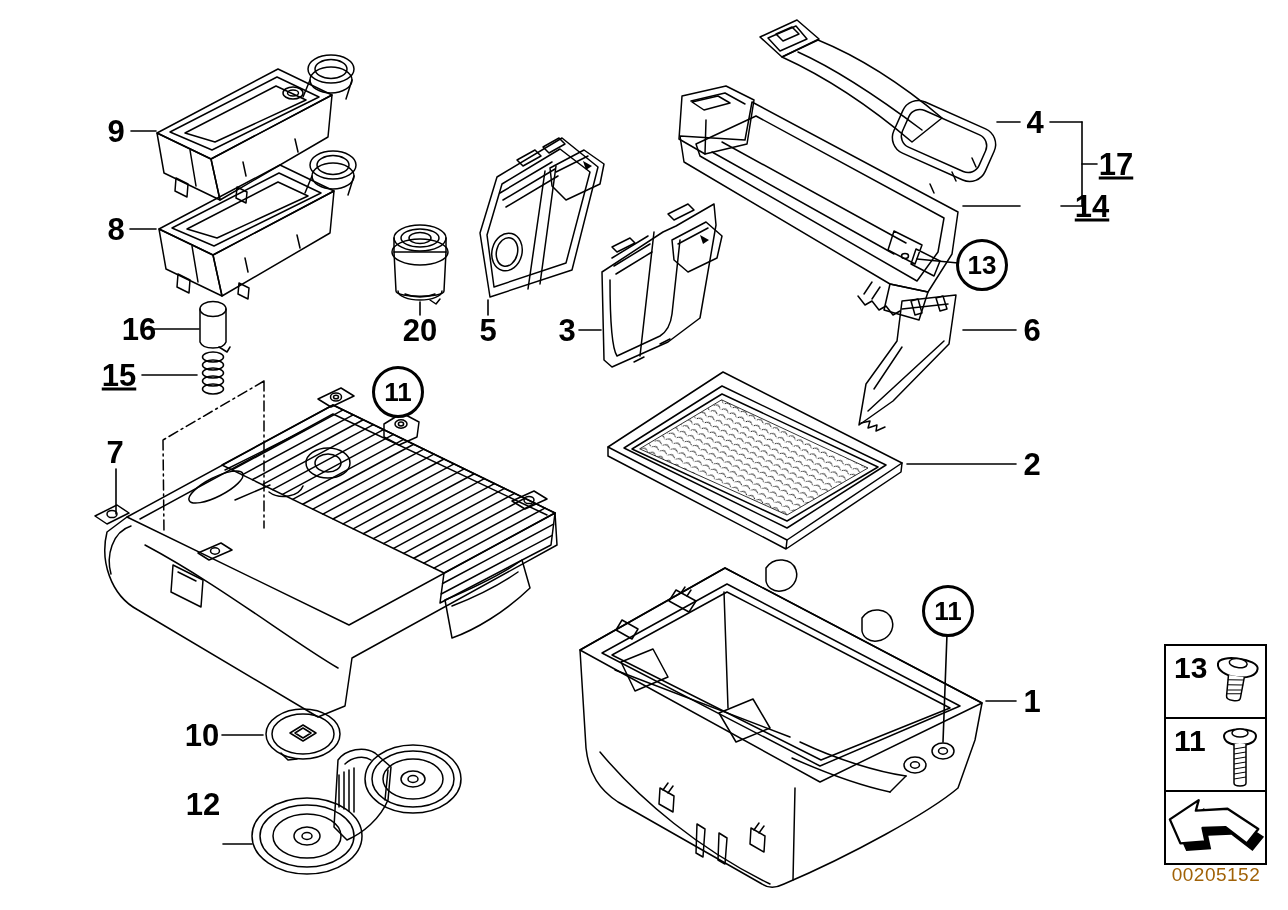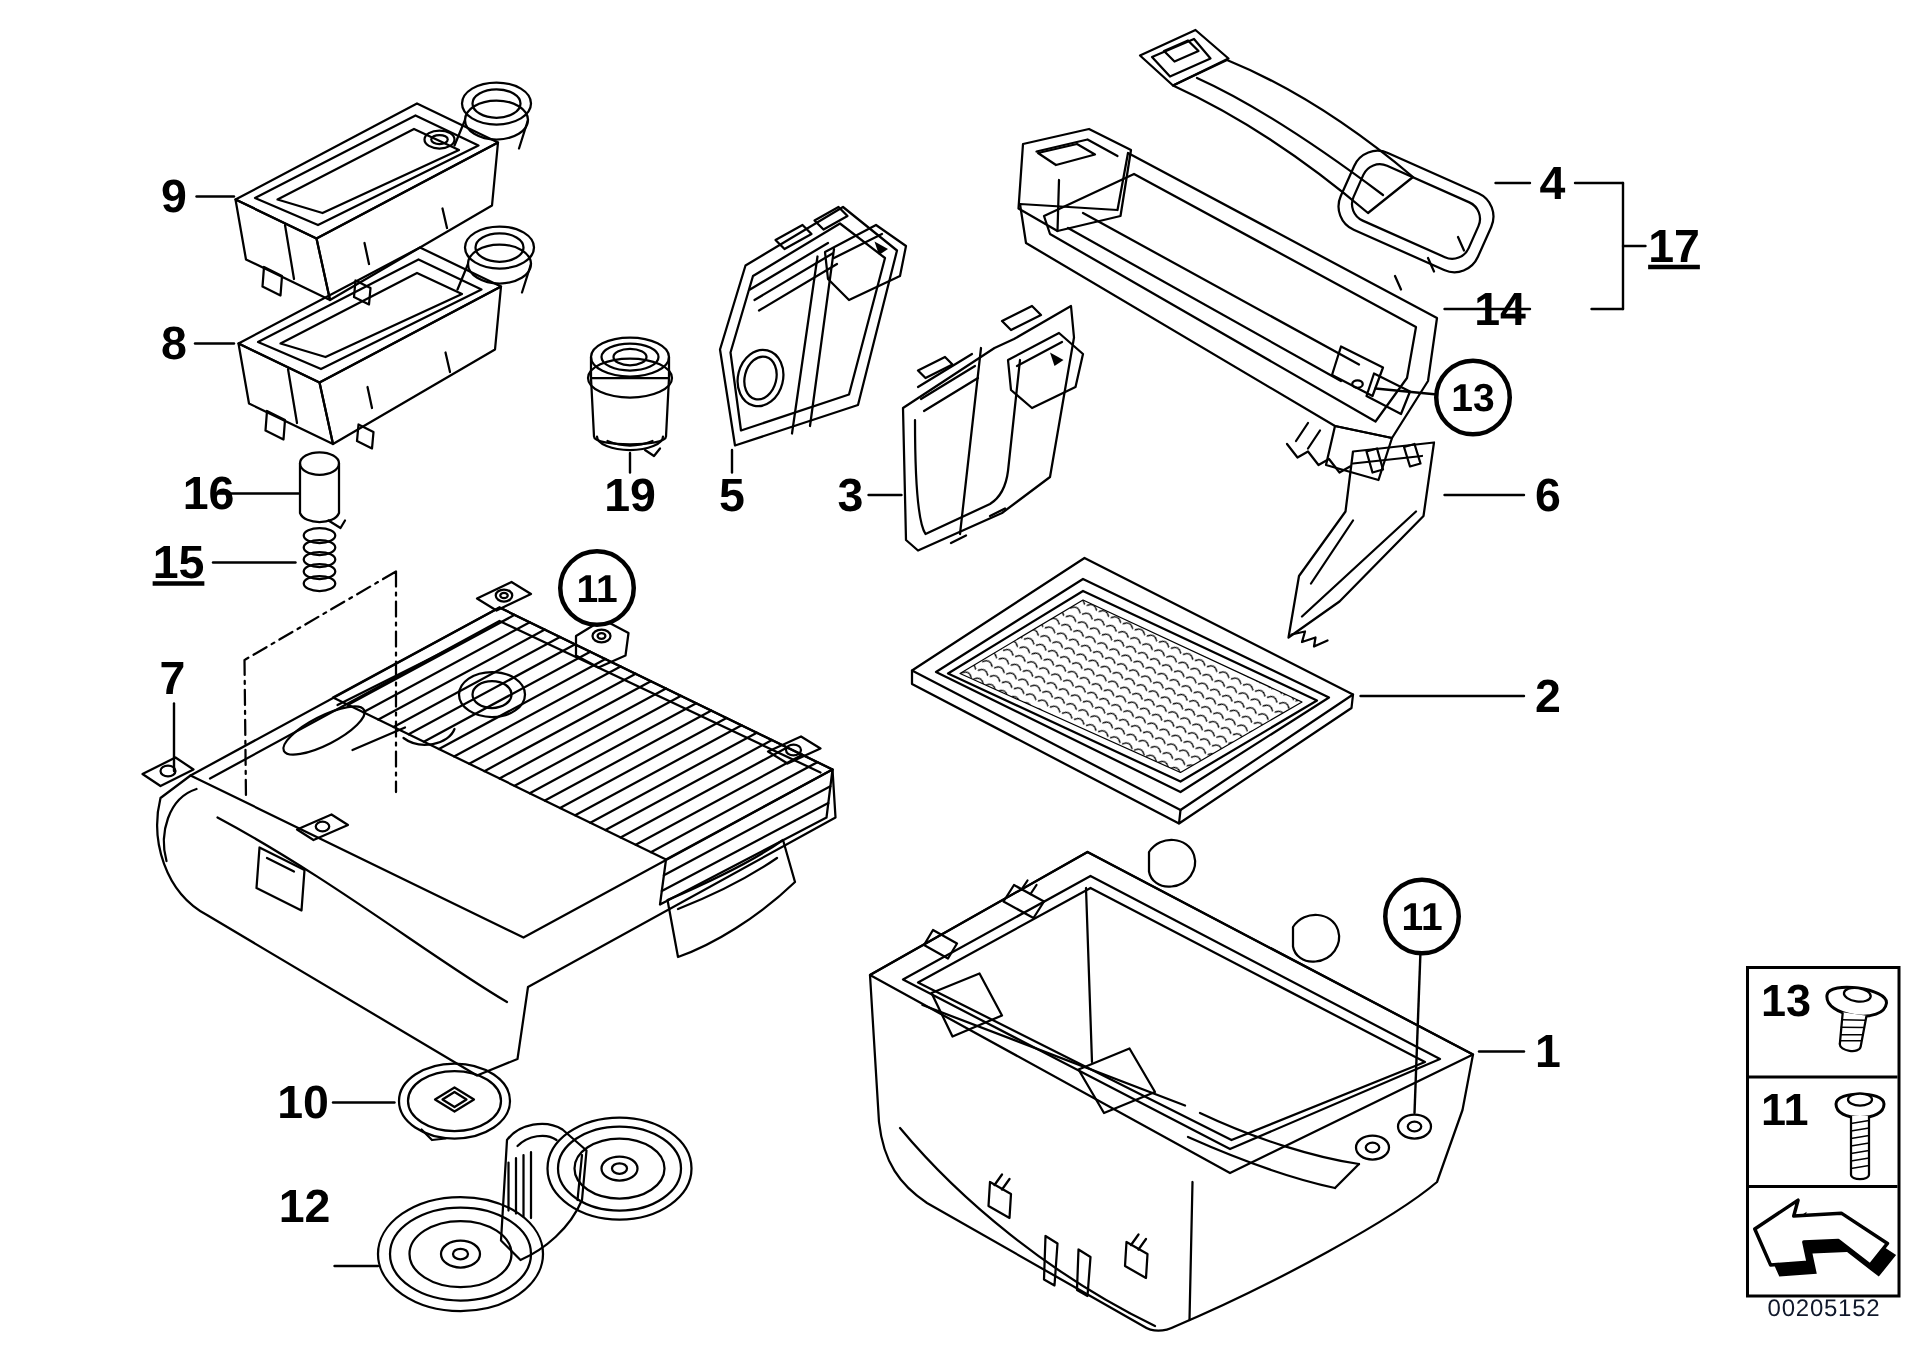--- a/index.html
+++ b/index.html
@@ -26,21 +26,21 @@
   .legend{position:absolute;left:1164px;top:644px;width:103px;height:221px;
           box-sizing:border-box;border:2px solid #000;display:flex;
           flex-direction:column;background:#fff;}
   .legend-cell{flex:1;position:relative;border-bottom:2px solid #000;}
   .legend-cell:last-child{border-bottom:none;}
   .legend-num{position:absolute;left:8px;top:5px;font-size:30px;font-weight:bold;}
   .legend-icon{position:absolute;right:5px;top:4px;}
   .legend-icon.tilt{transform:rotate(8deg);}
   .legend-arrow{position:absolute;left:50%;top:50%;transform:translate(-50%,-50%);}
   .diagram-code{position:absolute;left:1156px;top:864px;width:120px;
-          text-align:center;font-size:16px;letter-spacing:.5px;color:#0f172a;}
+          text-align:center;font-size:19px;letter-spacing:.5px;color:#a16207;}
 </style>
 </head>
 <body>
 
 <div class="stage">
 
   <svg class="art" width="1288" height="910" viewBox="0 0 1288 910">
     <defs>
       <pattern id="matp" width="9" height="6.5" patternUnits="userSpaceOnUse" patternTransform="rotate(27)">
         <path d="M1,4.5 Q4.5,0.5 8,4.5" style="fill:none;stroke:#000;stroke-width:0.9"></path>
@@ -303,27 +303,27 @@
       <polyline points="1082,122 1082,206"></polyline>
       <polyline points="1082,164 1097,164"></polyline>
     </svg>
 
   <div id="callouts">
       <div class="callout" style="left: 116px; top: 131px;">9</div>
       <div class="callout" style="left: 116px; top: 229px;">8</div>
       <div class="callout" style="left: 139px; top: 329px;">16</div>
       <div class="callout" style="left: 119px; top: 375px; text-decoration: underline;">15</div>
       <div class="callout" style="left: 115px; top: 452px;">7</div>
-      <div class="callout" style="left: 420px; top: 330px;">19</div>
+      <div class="callout" style="left: 420px; top: 330px;">20</div>
       <div class="callout" style="left: 488px; top: 330px;">5</div>
       <div class="callout" style="left: 567px; top: 330px;">3</div>
       <div class="callout circled" style="left: 398px; top: 392px;">11</div>
       <div class="callout" style="left: 1035px; top: 122px;">4</div>
       <div class="callout" style="left: 1116px; top: 164px; text-decoration: underline;">17</div>
-      <div class="callout" style="left: 1000px; top: 206px;">14</div>
+      <div class="callout" style="left: 1092px; top: 206px; text-decoration: underline;">14</div>
       <div class="callout circled" style="left: 982px; top: 265px;">13</div>
       <div class="callout" style="left: 1032px; top: 330px;">6</div>
       <div class="callout" style="left: 1032px; top: 464px;">2</div>
       <div class="callout circled" style="left: 948px; top: 611px;">11</div>
       <div class="callout" style="left: 1032px; top: 701px;">1</div>
       <div class="callout" style="left: 202px; top: 735px; text-align: right;">10</div>
       <div class="callout" style="left: 203px; top: 804px;">12</div>
     </div>
 
   <div class="legend">

